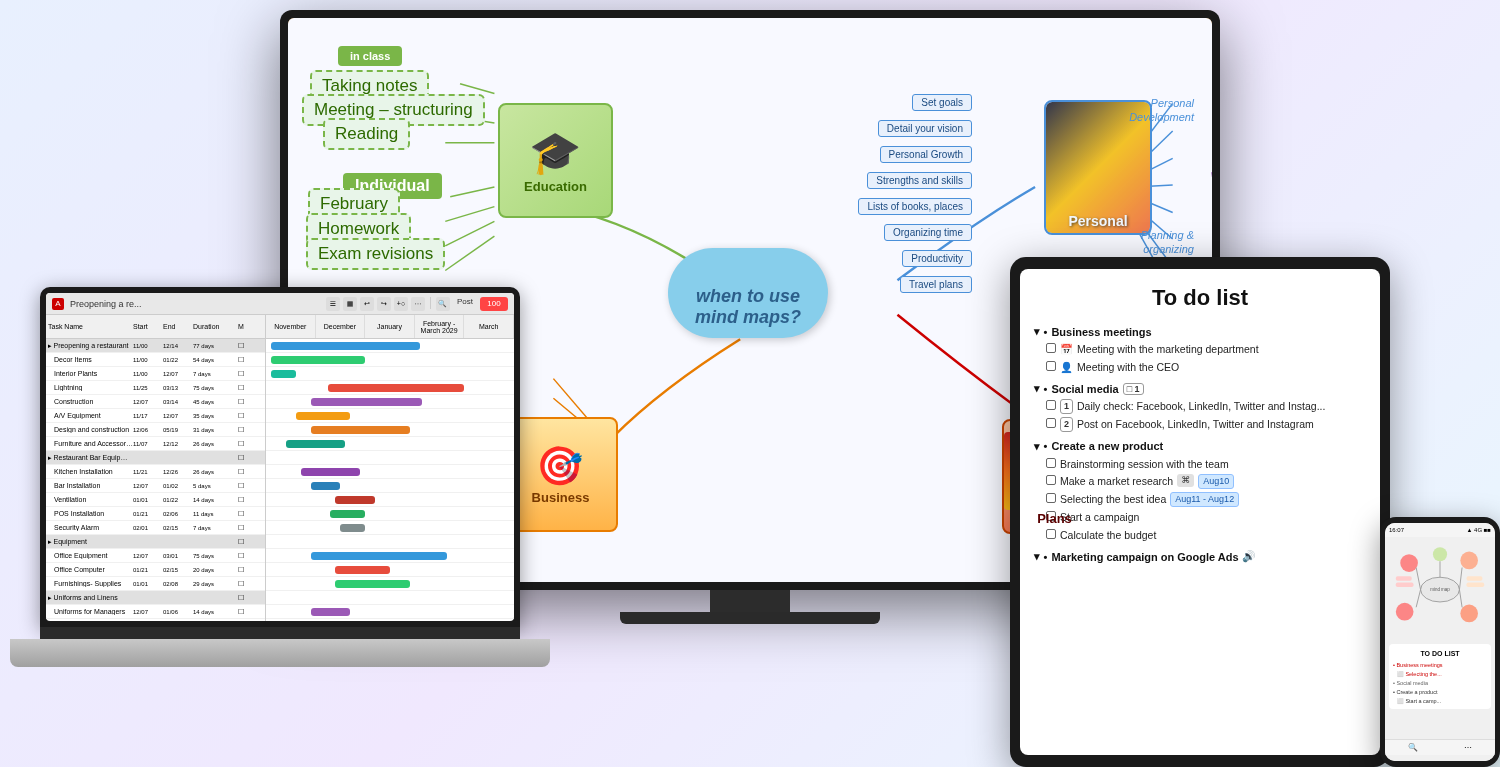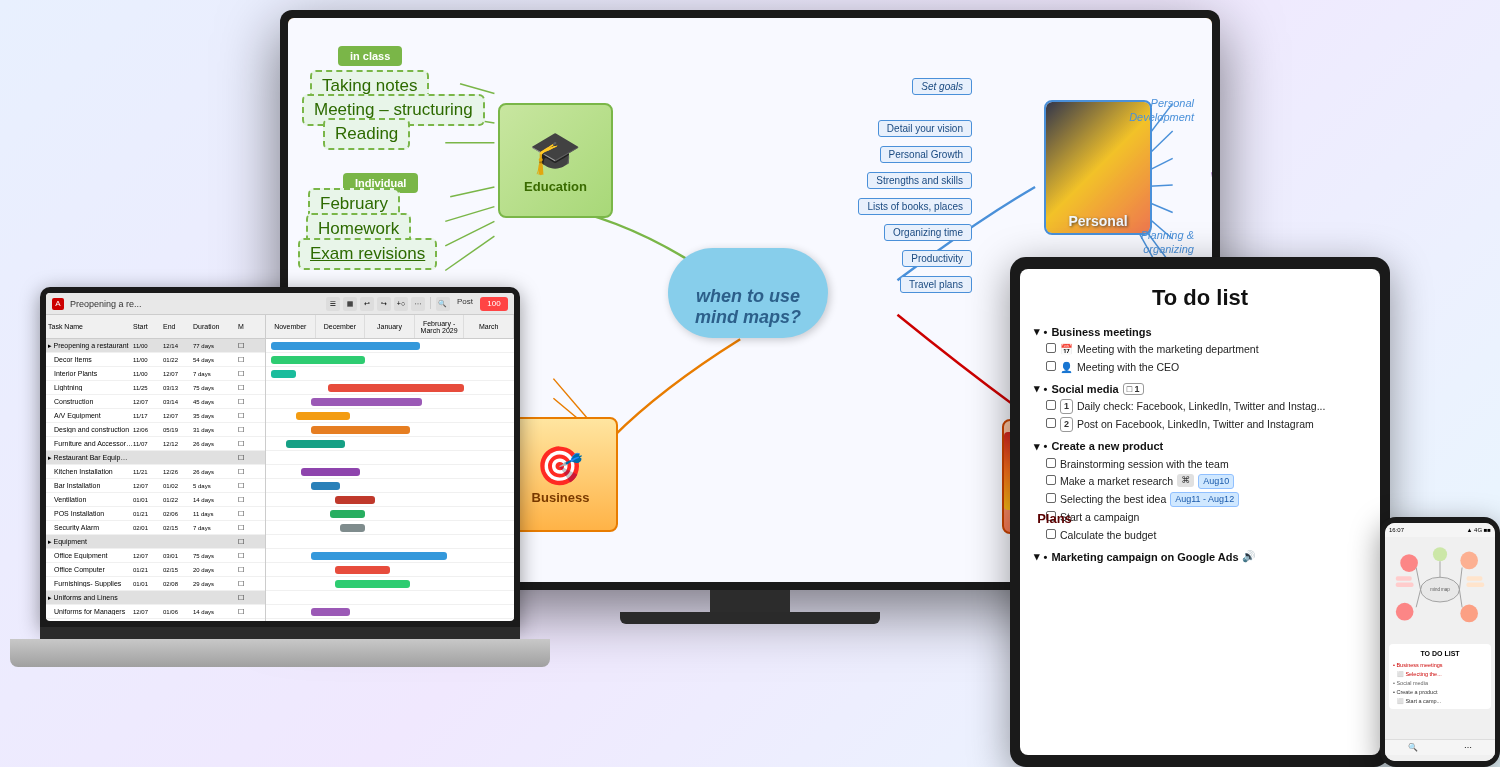--- a/index.html
+++ b/index.html
@@ -107,21 +107,21 @@
 
     
     .individual-box {
       position: absolute;
       top: 155px;
       left: 55px;
       background: #7ab648;
       color: white;
       padding: 4px 12px;
       border-radius: 4px;
-      font-size: 11px;
+      font-size: 16px;
       font-weight: bold;
     }
 
     .personal-sub {
       position: absolute;
       right: 240px;
       font-size: 10px;
       color: #1a4a80;
       background: #e8f0fc;
       border: 1px solid #4a90d9;
@@ -503,36 +503,36 @@
         <div class="individual-box">
           <span>Individual</span>
         </div>
 
         <div class="edu-sub" style="top: 170px; left: 20px;">
           <span>February</span>
         </div>
         <div class="edu-sub" style="top: 195px; left: 18px;">
           <span>Homework</span>
         </div>
-        <div class="edu-sub" style="top: 220px; left: 10px; text-decoration: underline;">
+        <div class="edu-sub" style="top: 220px; left: 18px;">
           <span>Exam revisions</span>
         </div>
 
         <div style="position:absolute; top:85px; left:210px; width:115px; height:115px; background:linear-gradient(135deg,#c8e6a0,#a8d878); border:2px solid #7ab648; border-radius:8px; display:flex; flex-direction:column; align-items:center; justify-content:center;">
           <div style="font-size:42px;">🎓</div>
           <div style="font-size:13px; font-weight:bold; color:#3a6b00; margin-top:2px;">Education</div>
         </div>
 
         <div style="position:absolute; top:82px; left:756px; width:108px; height:135px; background:linear-gradient(135deg,#c5d8f0,#8cb8e8); border:2px solid #4a90d9; border-radius:8px; overflow:hidden;">
           <div style="width:100%; height:100%; background:linear-gradient(135deg,#1a1a2e,#ffc107,#ff6b35); opacity:0.85; border-radius:6px; position:relative; display:flex; align-items:flex-end; justify-content:center; padding-bottom:6px;">
             <div style="font-size:14px; font-weight:bold; color:white; text-shadow:1px 1px 3px rgba(0,0,0,0.7); position:absolute; bottom:4px;">Personal</div>
           </div>
         </div>
 
-        <div class="personal-sub" style="top: 60px; font-style: italic;">
+        <div class="personal-sub" style="top: 76px;">
           <span>Set goals</span>
         </div>
         <div class="personal-sub" style="top: 102px;">
           <span>Detail your vision</span>
         </div>
         <div class="personal-sub" style="top: 128px;">
           <span>Personal Growth</span>
         </div>
         <div class="personal-sub" style="top: 154px;">
           <span>Strengths and skills</span>

